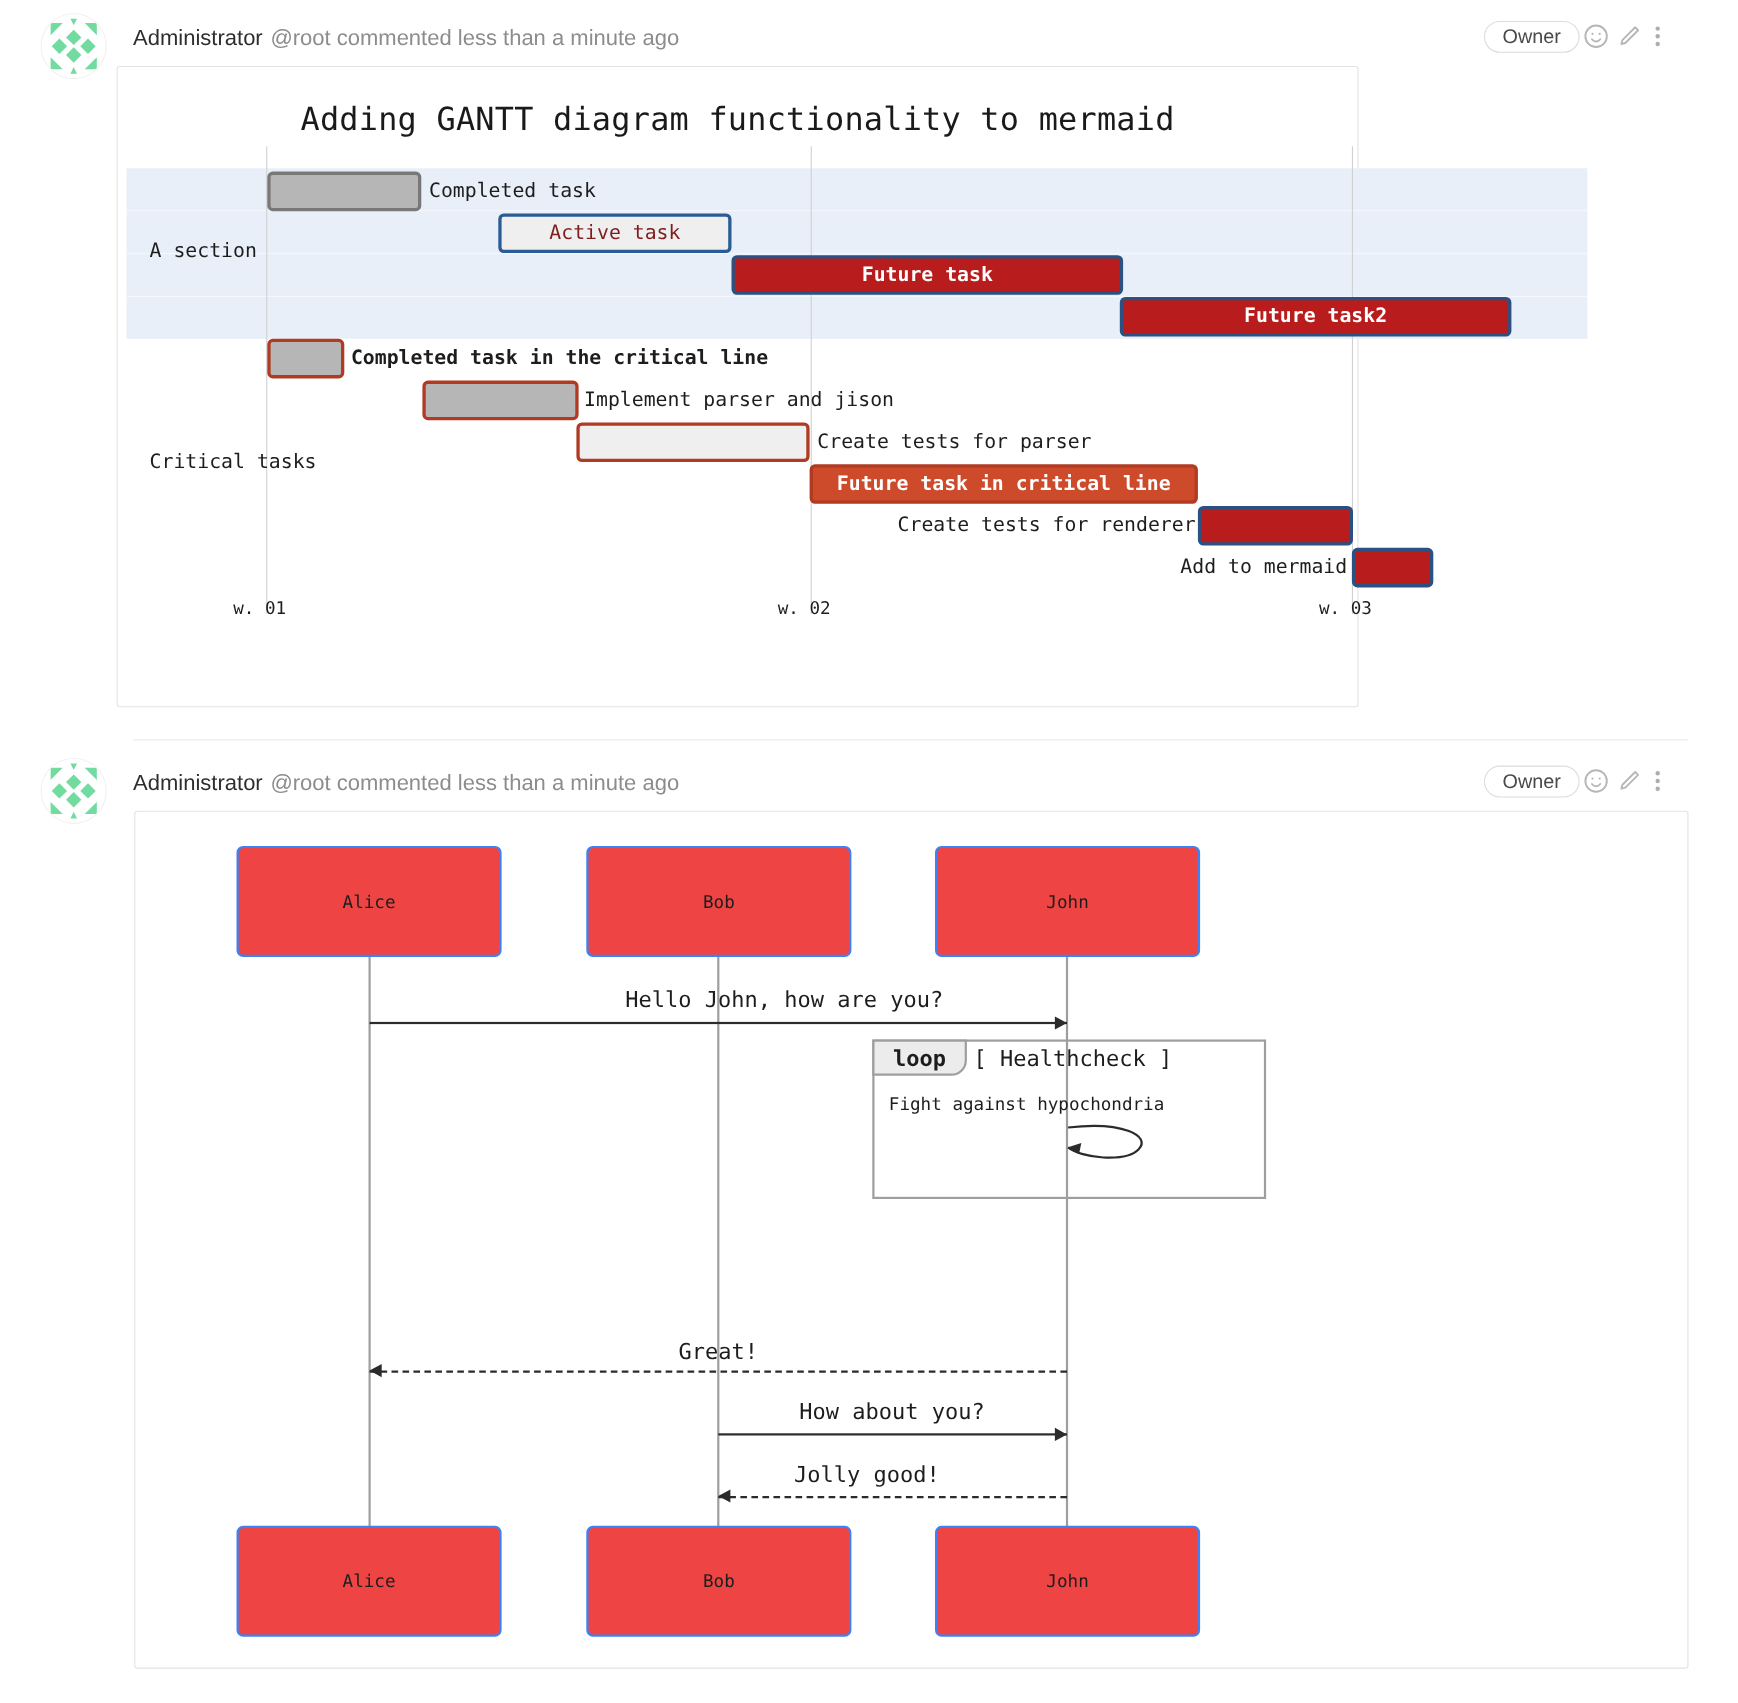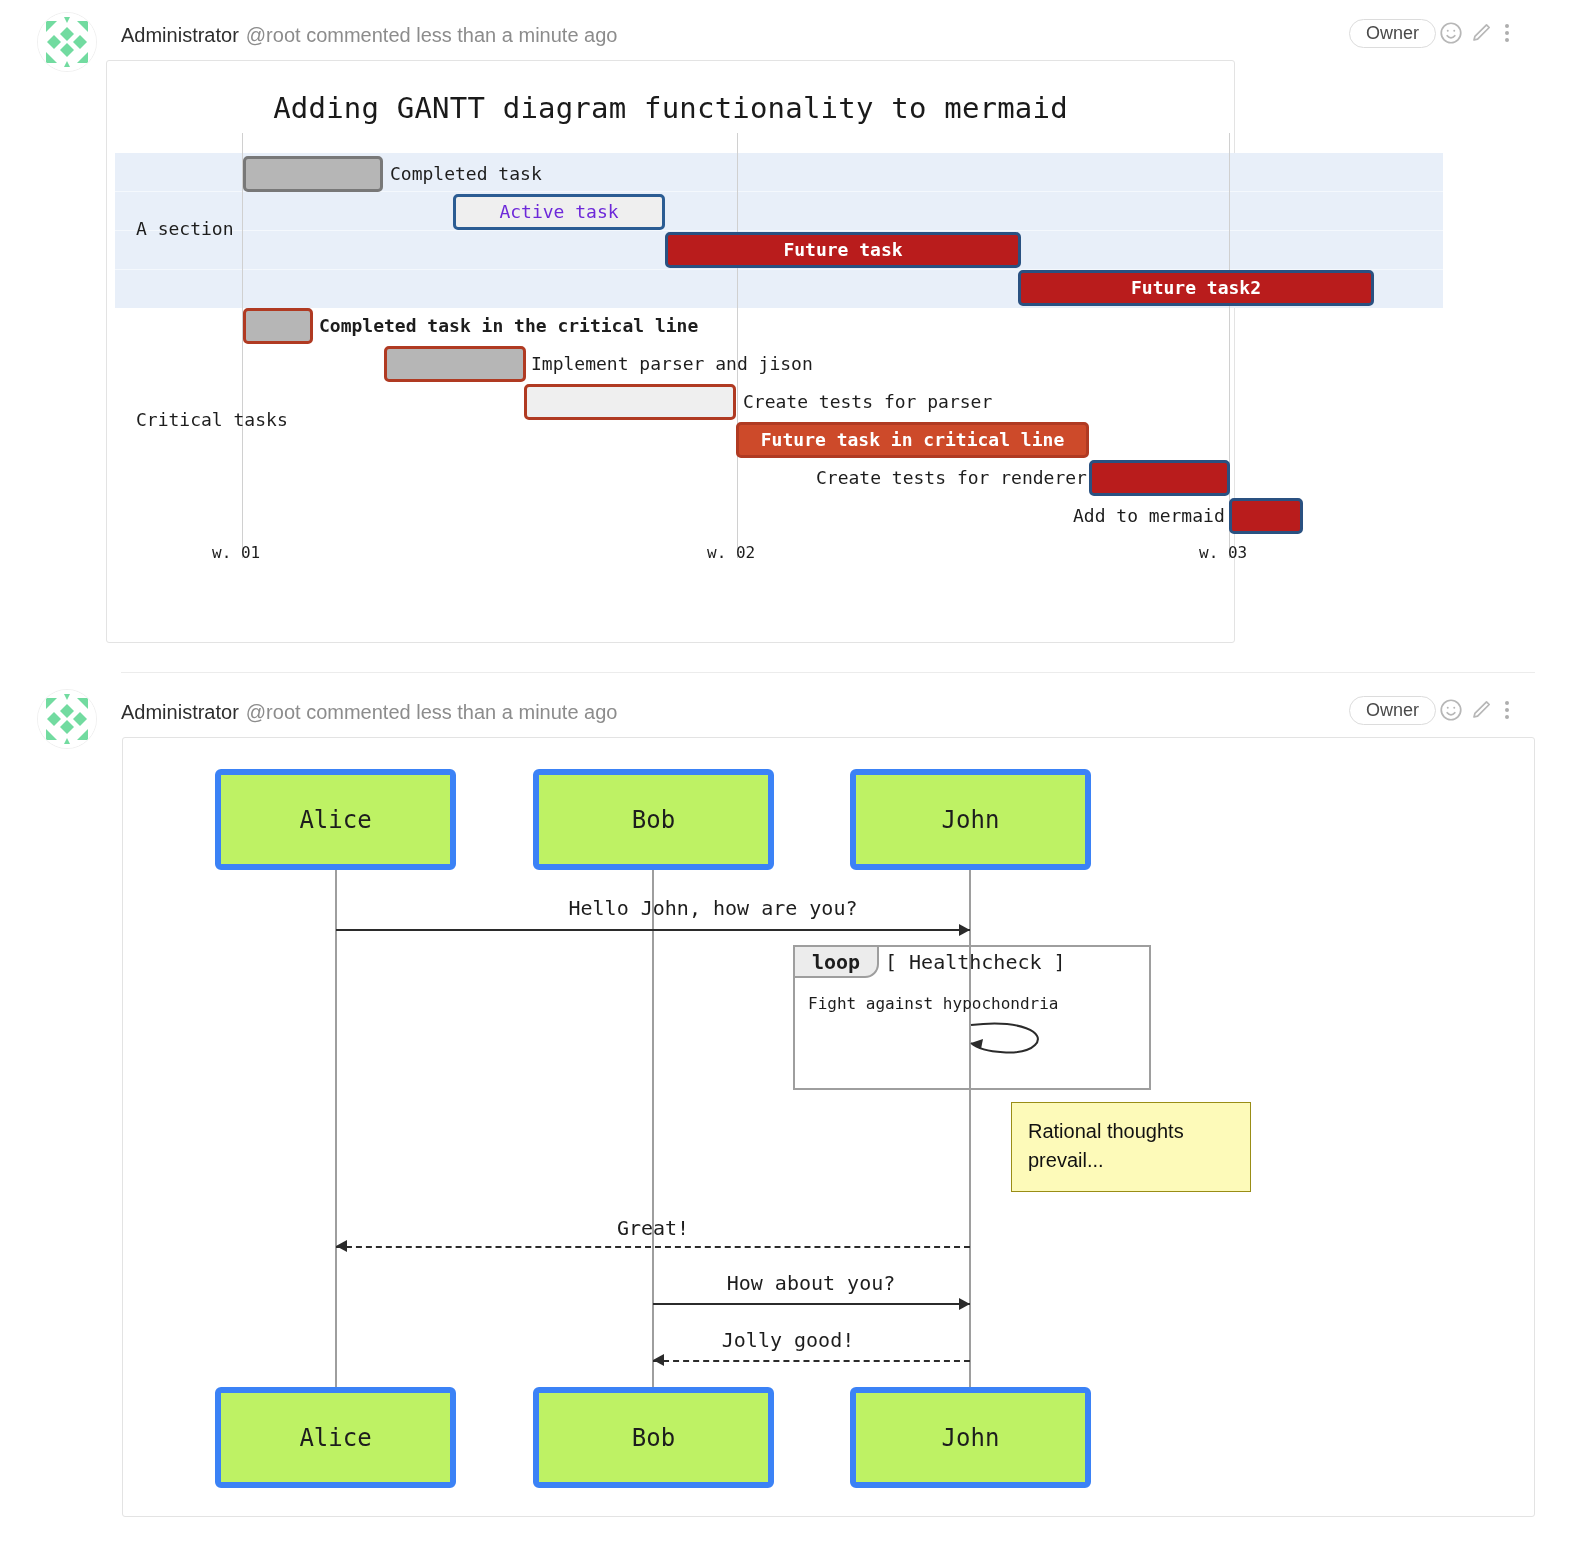--- a/index.html
+++ b/index.html
@@ -38,27 +38,27 @@
   .grid{position:absolute;width:1px;background:#d0d0d0;}
   .seclabel{position:absolute;font-size:18px;color:#1d1d1d;white-space:nowrap;}
   .bar{position:absolute;height:36px;border-radius:5px;box-sizing:border-box;}
   .bar.done{background:#b6b6b6;border:3px solid #787878;}
   .bar.active{background:#efefef;border:3px solid #2b5c93;}
   .bar.future{background:#b91c1c;border:3px solid #2a5181;}
   .bar.crit-done{background:#b6b6b6;border:3px solid #b03a22;}
   .bar.crit-active{background:#efefef;border:3px solid #b03a22;}
   .bar.crit-future{background:#cd4a2a;border:3px solid #b03a22;}
   .bar .inlbl{font-size:18px;color:#ffffff;font-weight:bold;line-height:30px;text-align:center;display:block;}
-  .bar.active .inlbl{color:#6d28d9;font-weight:normal;}
+  .bar.active .inlbl{color:#7f1d1d;font-weight:normal;}
   .tasklbl{position:absolute;font-size:18px;color:#1d1d1d;white-space:nowrap;line-height:36px;}
   .axlbl{position:absolute;font-size:16px;color:#1d1d1d;white-space:nowrap;}
 
   
-  .actor{position:absolute;background:#bef264;border:6px solid #3b82f6;border-radius:6px;
-         display:flex;align-items:center;justify-content:center;font-size:24px;color:#1d1d1d;box-sizing:border-box;}
+  .actor{position:absolute;background:#ef4444;border:2px solid #3b82f6;border-radius:6px;
+         display:flex;align-items:center;justify-content:center;font-size:16px;color:#1d1d1d;box-sizing:border-box;}
   .lifeline{position:absolute;width:1px;background:#9e9e9e;}
   .msgline{position:absolute;height:2px;background:#2b2b2b;}
   .msgline.dashed{height:0;background:none;border-top:2px dashed #2b2b2b;}
   .msglbl{position:absolute;font-size:20px;color:#1d1d1d;white-space:nowrap;text-align:center;}
   .arrowhead{position:absolute;width:0;height:0;}
   .arrowhead.right{border-top:6px solid transparent;border-bottom:6px solid transparent;border-left:11px solid #2b2b2b;}
   .arrowhead.left{border-top:6px solid transparent;border-bottom:6px solid transparent;border-right:11px solid #2b2b2b;}
   .loopbox{position:absolute;border:2px solid #9e9e9e;background:transparent;box-sizing:border-box;}
   .looptag{position:absolute;background:#ececec;border:2px solid #9e9e9e;border-bottom-right-radius:14px;
            box-sizing:border-box;font-size:20px;font-weight:bold;color:#1d1d1d;
@@ -244,21 +244,20 @@
     <div class="loopcond mono" style="left:762px;top:212px;">[ Healthcheck ]</div>
     <div class="looptxt mono" style="left:685px;top:256px;">Fight against hypochondria</div>
 
     <div class="selfloop" style="left:840px;top:275px;">
       <svg width="90" height="50" viewBox="0 0 90 50" fill="none">
         <path d="M8 12 C 58 6, 84 20, 72 32 C 60 44, 20 40, 8 30" stroke="#2b2b2b" stroke-width="2" fill="none"></path>
         <polygon points="8,30 20,26 18,36" fill="#2b2b2b"></polygon>
       </svg>
     </div>
 
-    <div class="note" style="left:888px;top:364px;width:240px;height:90px;">Rational thoughts prevail...</div>
 
     <div class="msglbl mono" style="left:212px;top:1207px;width:636px;top:478px;">Great!</div>
     <div class="msgline dashed" style="left:213px;top:508px;width:634px;"></div>
     <div class="arrowhead left" style="left:213px;top:502px;"></div>
 
     <div class="msglbl mono" style="left:529px;top:533px;width:318px;">How about you?</div>
     <div class="msgline" style="left:530px;top:565px;width:317px;"></div>
     <div class="arrowhead right" style="left:836px;top:560px;"></div>
 
     <div class="msglbl mono" style="left:529px;top:590px;width:272px;">Jolly good!</div>

